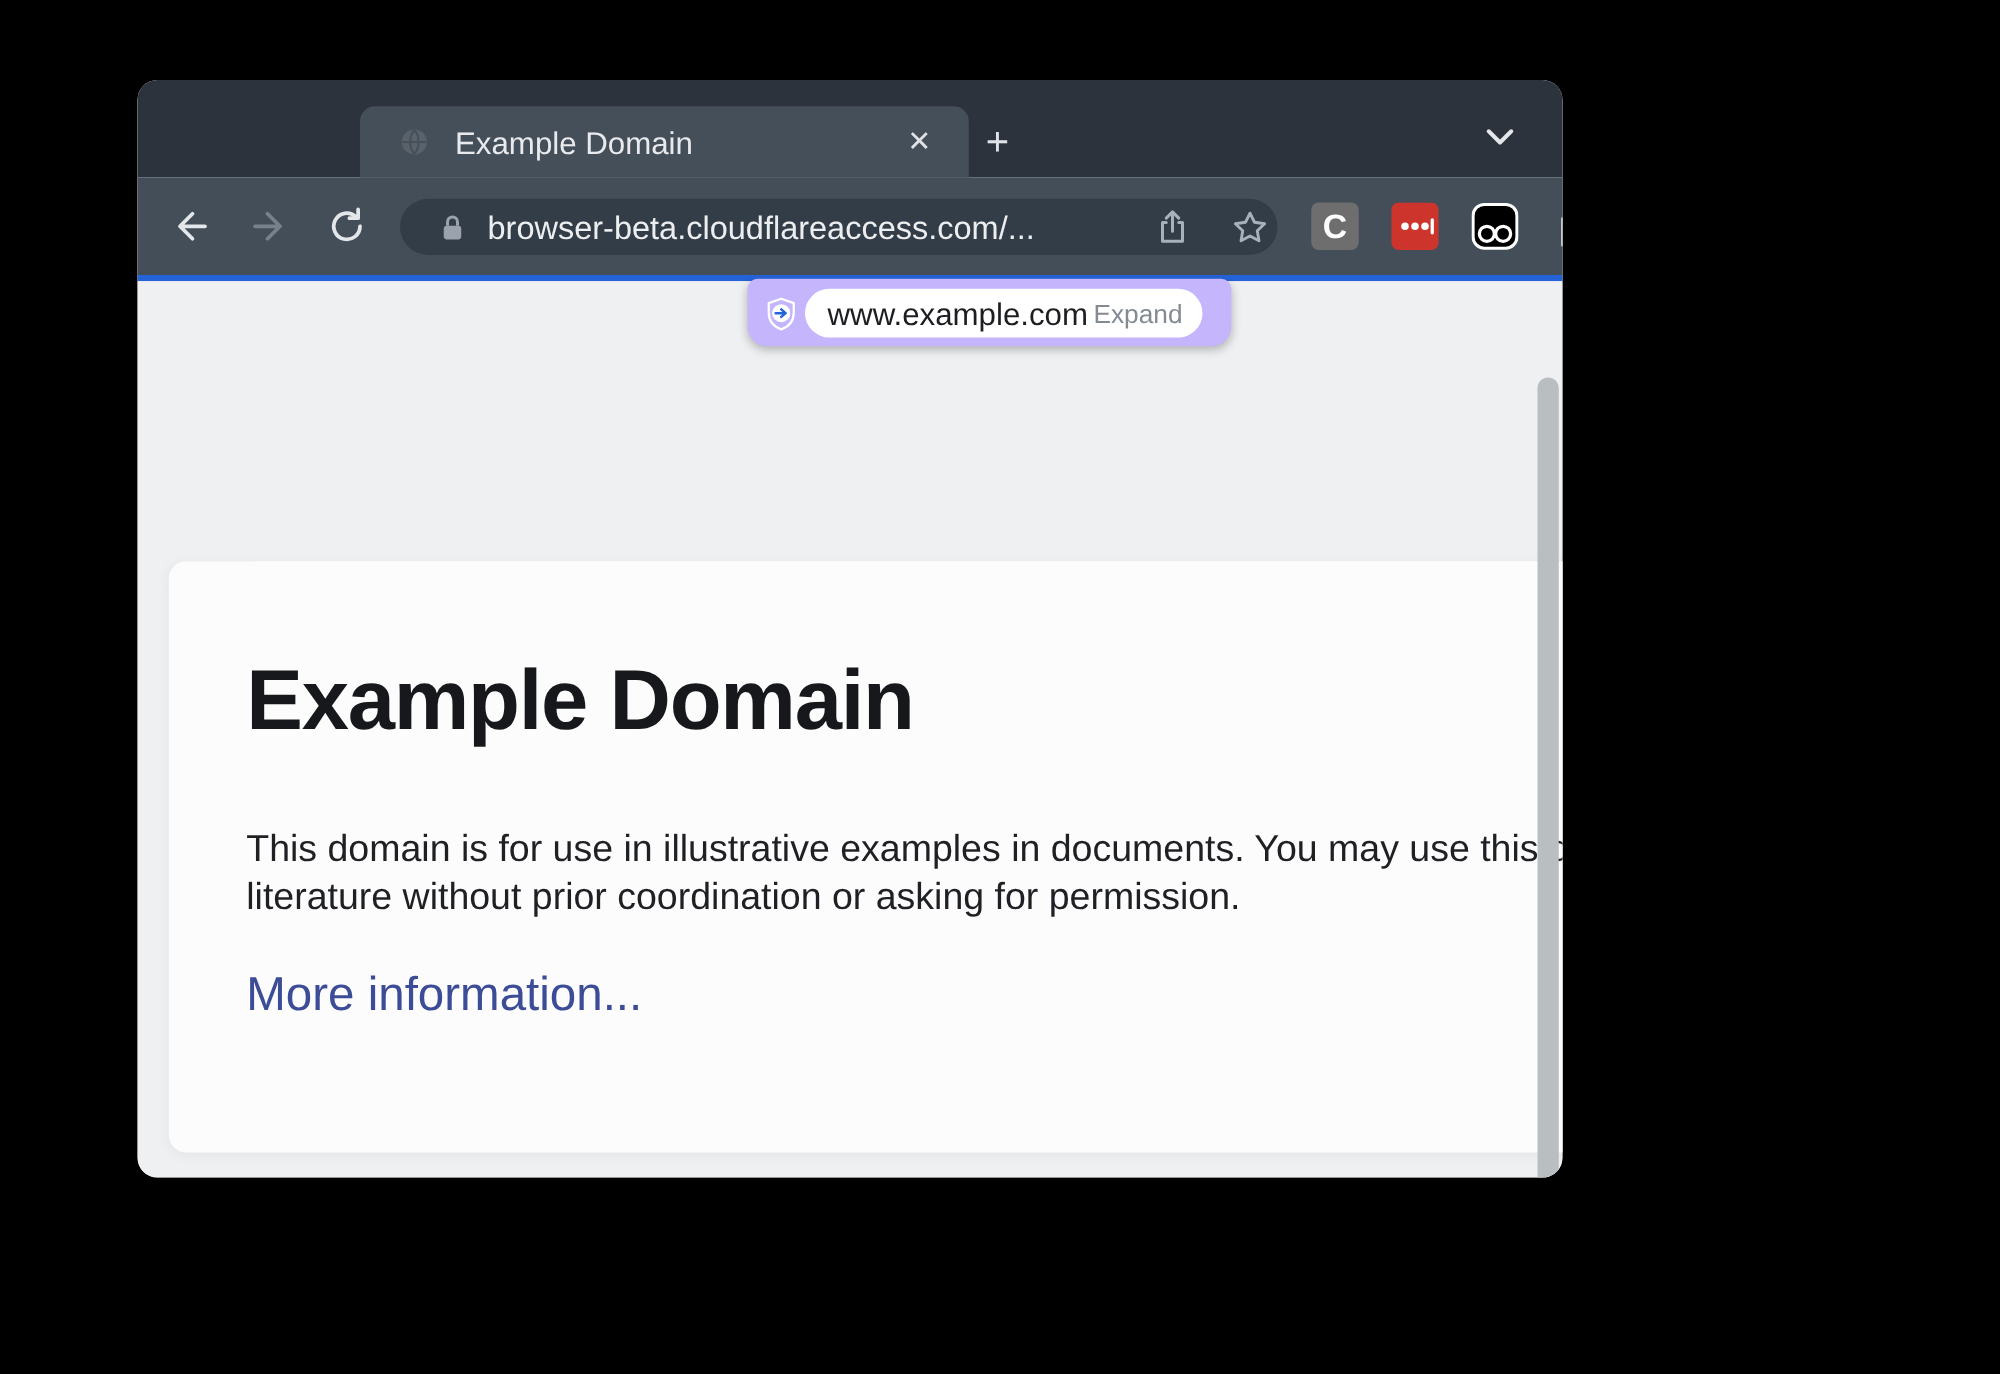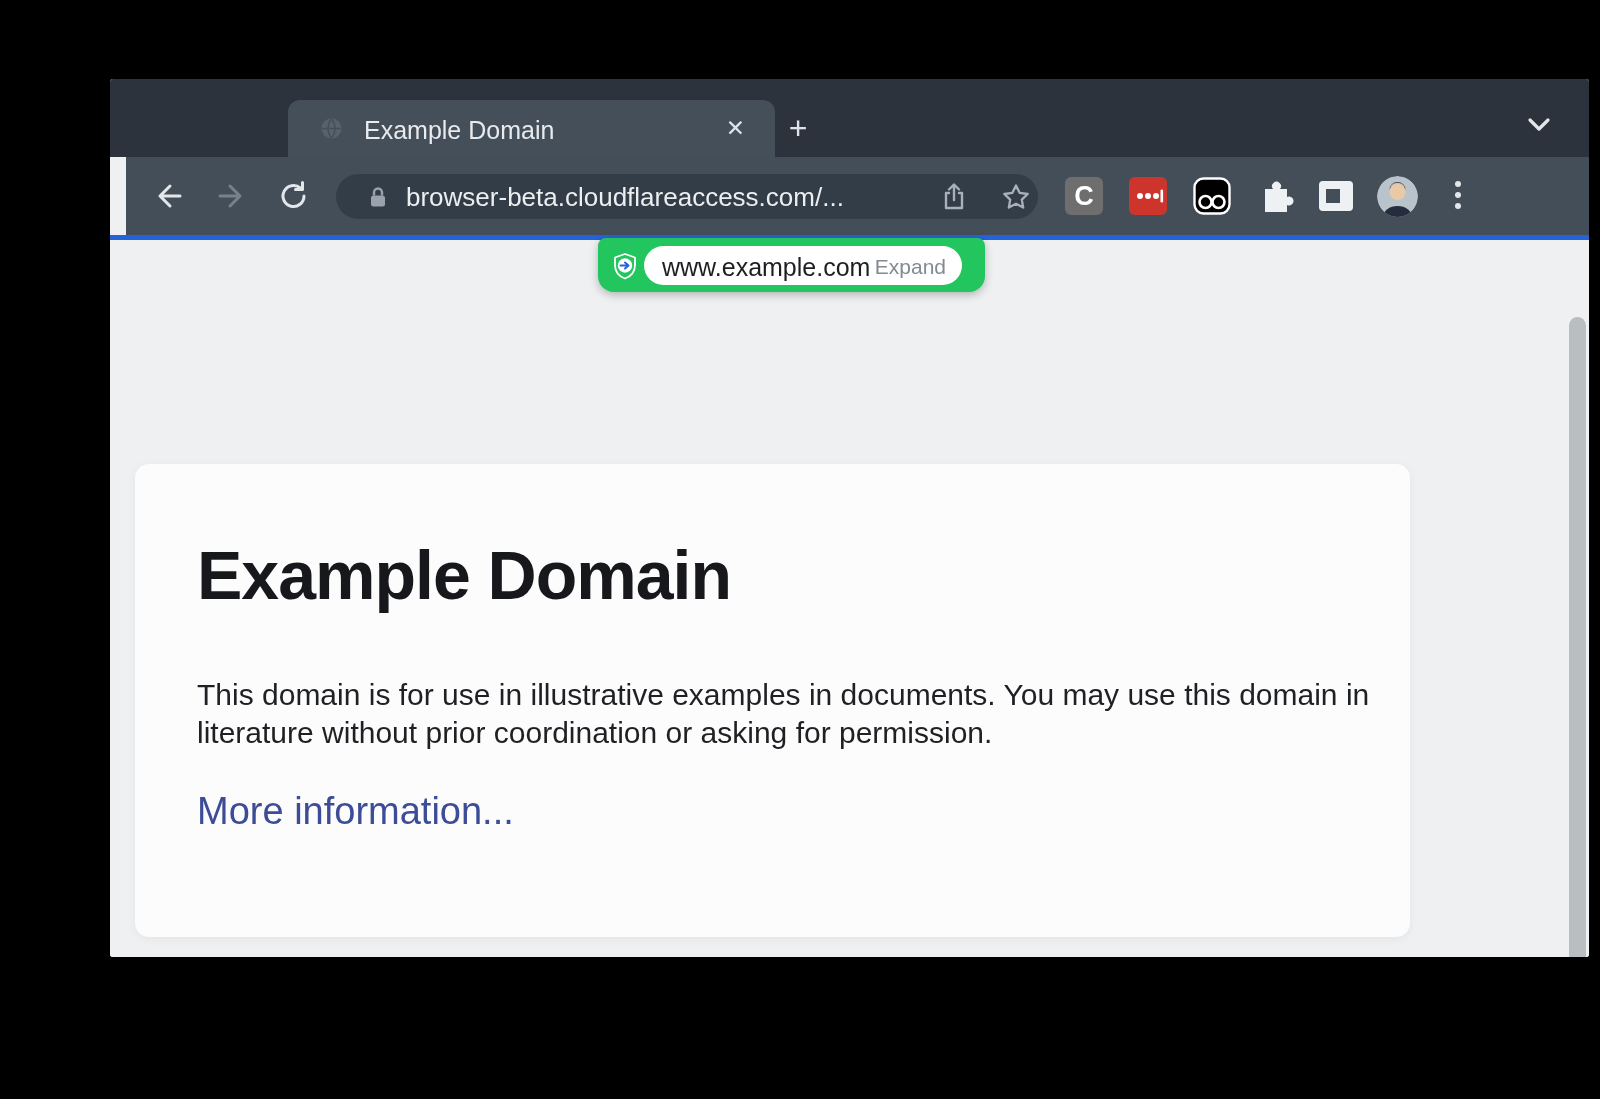--- a/index.html
+++ b/index.html
@@ -2,22 +2,22 @@
 <html><head>
 <meta charset="utf-8">
 <style>
   html,body{margin:0;padding:0;}
   body{
     width:1600px;height:1099px;background:#000;position:relative;overflow:hidden;
     font-family:"Liberation Sans","DejaVu Sans",sans-serif;
     -webkit-font-smoothing:antialiased;
   }
   .window{
-    position:absolute;left:110px;top:79px;width:1479px;height:878px;
-    border-radius:3px;overflow:hidden;background:#eff0f2;
+    position:absolute;left:110px;top:64px;width:1140px;height:878px;
+    border-radius:16px;overflow:hidden;background:#eff0f2;
   }
   
   .tabstrip{position:absolute;left:0;top:0;width:100%;height:78px;background:#2d333c;}
   .traffic{position:absolute;top:106px;width:19px;height:19px;border-radius:50%;}
   .t-close{left:151px;background:#ed6a5e;}
   .t-min{left:189px;background:#f5bf4f;}
   .t-zoom{left:227px;background:#62c554;}
   .tab{
     position:absolute;left:178px;top:21px;width:487px;height:57px;
     background:#454f5a;border-radius:12px 12px 0 0;
@@ -28,21 +28,21 @@
   }
   .tab .tab-close{
     position:absolute;right:30px;top:14px;font-size:23px;color:#dfe3e7;line-height:28px;
   }
   .newtab{
     position:absolute;left:672px;top:34px;width:32px;height:32px;color:#dfe3e7;
     font-size:32px;line-height:30px;text-align:center;font-weight:300;
   }
   .strip-chevron{position:absolute;right:36px;top:36px;}
   
-  .toolbar{position:absolute;left:0;top:78px;width:100%;height:78px;background:#434e59;margin-left:16px;}
+  .toolbar{position:absolute;left:0;top:78px;width:100%;height:78px;background:#434e59;}
   .navbtn{position:absolute;top:22px;width:34px;height:34px;}
   .nav-back{left:26px;}
   .nav-forward{left:88px;}
   .nav-reload{left:151px;}
   .urlbar{
     position:absolute;left:210px;top:17px;width:702px;height:45px;border-radius:23px;
     background:#333d47;
   }
   .urlbar .lock{position:absolute;left:28px;top:9px;width:28px;height:28px;}
   .urlbar .url-text{
@@ -57,21 +57,21 @@
   .ext-gg{left:1067px;}
   .ext-puzzle{left:1131px;}
   .ext-panel{left:1191px;}
   .avatar{position:absolute;left:1251px;top:19px;width:41px;height:41px;border-radius:50%;overflow:hidden;}
   .menu-dots{position:absolute;left:1327px;top:24px;width:10px;height:30px;}
   .menu-dots i{display:block;width:6px;height:6px;border-radius:50%;background:#e4e7ea;margin:0 auto 5px;}
   
   .blue-line{position:absolute;left:0;top:156px;width:100%;height:5px;background:#2563d9;}
   .viewport{position:absolute;left:0;top:161px;width:100%;height:717px;background:#eff0f2;}
   .iso-pill{
-    position:absolute;left:488px;top:-2px;width:387px;height:54px;background:#22c55e;
+    position:absolute;left:488px;top:-2px;width:387px;height:54px;background:#c4b5fd;
     border-radius:8px 8px 16px 16px;box-shadow:0 3px 8px rgba(0,0,0,.25);
   }
   .iso-shield{position:absolute;left:12px;top:13px;width:30px;height:30px;}
   .iso-inner{
     position:absolute;left:46px;top:8px;width:318px;height:39px;background:#fff;border-radius:20px;
   }
   .iso-host{position:absolute;left:18px;top:7px;font-size:25px;color:#1c1e21;white-space:nowrap;}
   .iso-expand{position:absolute;right:16px;top:9px;font-size:21px;color:#848a92;white-space:nowrap;text-align:right;}
   .scroll-thumb{
     position:absolute;right:3px;top:77px;width:17px;height:650px;border-radius:9px;background:#b9bec1;

